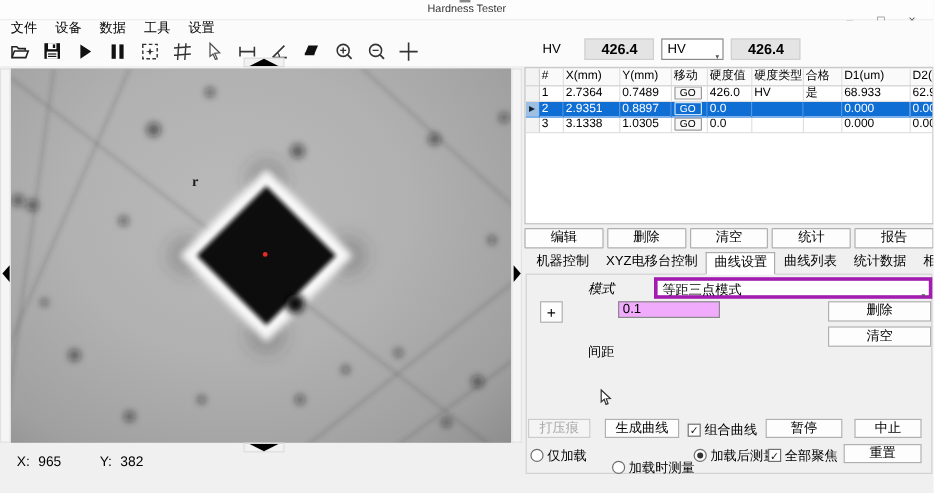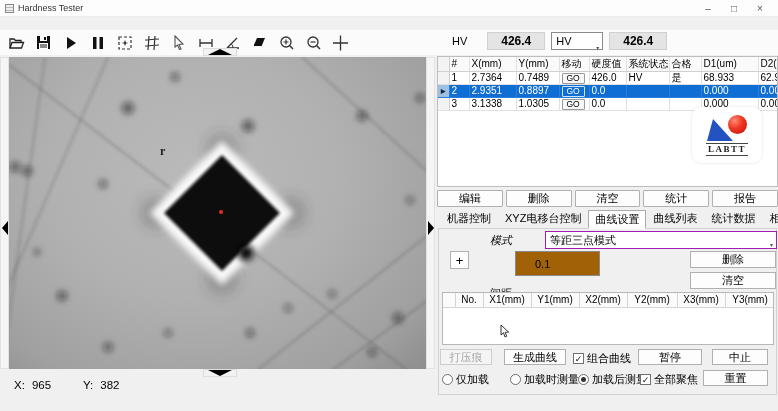--- a/index.html
+++ b/index.html
@@ -1,21 +1,21 @@
 <!DOCTYPE html>
 <html><head>
 <meta charset="utf-8">
 <style>
   * { box-sizing: border-box; margin: 0; padding: 0; }
   html,body { width:778px; height:411px; }
   body { font-family:"Liberation Sans", sans-serif; color:#000; }
   #app { position:relative; width:778px; height:411px; background:#f0f0f0; overflow:hidden; font-size:11px; }
 
   
-  .titlebar { position:absolute; left:0; top:0; width:778px; height:17px; background:#fdfdfd; display:flex; align-items:center; padding:0 5px; font-size:9px; color:#333; border-bottom:1px solid #ececec; }
+  .titlebar { position:absolute; left:0; top:0; width:778px; height:17px; background:#fdfdfd; display:flex; align-items:center; padding:0 5px; font-size:9px; color:#333; border-bottom:1px solid #ececec;flex-direction:column; }
   .app-icon { width:9px; height:9px; border:1px solid #888; margin-right:4px; background:linear-gradient(#bbb 1px,transparent 1px) 0 2px/9px 3px repeat-y #eee; }
   .win-controls { margin-left:auto; display:flex; gap:0; }
   .win-btn { width:26px; text-align:center; font-size:10px; color:#555; cursor:default; }
 
   
   .menubar { position:absolute; left:0; top:17px; width:778px; height:13px; background:#fbfbfb; display:flex; gap:13px; padding-left:8px; font-size:11px; align-items:center; }
   .menu-item { padding:0 1px; }
 
   
   .toolbar { position:absolute; left:0; top:30px; width:778px; height:25px; background:#fbfbfb; display:flex; align-items:center; gap:10px; padding-left:8px; }
@@ -53,25 +53,25 @@
 
   
   .tabbar { position:absolute; left:440px; top:210px; height:18px; display:flex; align-items:flex-end; font-size:11px; }
   .tab { padding:2px 6px 2px 6px; border:1px solid transparent; line-height:13px; white-space:nowrap; }
   .tab.active { background:#fff; border:1px solid #acacac; border-bottom:1px solid #fff; position:relative; top:1px; }
   .tabpage { position:absolute; left:438px; top:228px; width:339px; height:167px; border:1px solid #d2d2d2; background:#f0f0f0; }
 
   
   .mode-row { position:absolute; left:437px; top:231px; width:341px; height:18px; }
   .mode-label { position:absolute; left:53px; top:2px;font-style:italic; }
-  .mode-combo { position:absolute; left:108px; top:0; width:232px; height:18px; background:#fff; border:1px solid #a21caf; padding:1px 4px; line-height:14px; }
+  .mode-combo { position:absolute; left:108px; top:0; width:232px; height:18px; background:#fff; border:3px solid #a21caf; padding:1px 4px; line-height:14px; }
   .mode-combo .arrow { position:absolute; right:3px; top:6px; font-size:6px; color:#555; }
   .add-btn { position:absolute; left:450px; top:251px; width:19px; height:18px; background:#fdfdfd; border:1px solid #b0b0b0; font-size:13px; text-align:center; line-height:15px; }
   .spacing-label { position:absolute; left:490px; top:254px;margin-top:32px; }
-  .spacing-input { position:absolute; left:515px; top:251px; width:85px; height:25px; background:#a16207; border:1px solid #8a8a8a; padding:1px 19px; font-size:11px; line-height:13px; }
+  .spacing-input { position:absolute; left:515px; top:251px; width:85px; height:14px; background:#f0abfc; border:1px solid #8a8a8a; padding:1px 3px; font-size:11px; line-height:13px; }
   .side-btn { position:absolute; width:86px; height:17px; background:#fdfdfd; border:1px solid #b0b0b0; text-align:center; line-height:15px; font-size:11px; }
 
   
   .pts { position:absolute; left:442px; top:292px; width:332px; height:53px; background:#fff; border:1px solid #b8b8b8; overflow:hidden; }
   .pts table { border-collapse:collapse; table-layout:fixed; width:332px; font-size:10px; }
   .pts th { border:1px solid #d5d5d5; border-top:none; border-left:none; height:14px; line-height:14px; font-weight:normal; background:#fbfbfb; text-align:center; }
 
   
   .bc-btn { position:absolute; height:16px; background:#fdfdfd; border:1px solid #b0b0b0; font-size:11px; text-align:center; line-height:14px; }
   .bc-btn.disabled { color:#a6a6a6; background:#f4f4f4; border-color:#cccccc; }
@@ -106,20 +106,27 @@
   <div class="titlebar">
     <span class="app-icon"></span>
     <span>Hardness Tester</span>
     <span class="win-controls">
       <span class="win-btn">–</span>
       <span class="win-btn">□</span>
       <span class="win-btn">×</span>
     </span>
   </div>
 
+  <div class="menubar">
+    <span class="menu-item">文件</span>
+    <span class="menu-item">设备</span>
+    <span class="menu-item">数据</span>
+    <span class="menu-item">工具</span>
+    <span class="menu-item">设置</span>
+  </div>
 
   <div class="toolbar">
     <span class="tool">
       <svg width="16" height="16" viewBox="0 0 16 16">
           <path d="M1 13 L1 4 L5 4 L6.5 5.5 L12 5.5 L12 7" fill="none" stroke="#222" stroke-width="1.3"></path>
           <path d="M3 7.5 L14.5 7.5 L12.5 13 L1 13 Z" fill="none" stroke="#222" stroke-width="1.3"></path>
         </svg>
     </span>
     <span class="tool">
       <svg width="15" height="15" viewBox="0 0 15 15">
@@ -221,21 +228,21 @@
           <col style="width:21px">
       </colgroup>
       <thead>
         <tr>
           <th class="selcell"></th>
           <th>#</th>
           <th>X(mm)</th>
           <th>Y(mm)</th>
           <th>移动</th>
           <th>硬度值</th>
-          <th>系统状态</th>
+          <th>硬度类型</th>
           <th>合格</th>
           <th>D1(um)</th>
           <th>D2(</th>
         </tr>
       </thead>
       <tbody>
         <tr>
           <td class="selcell"></td>
           <td>1</td>
           <td>2.7364</td>
@@ -268,27 +275,20 @@
           <td>0.0</td>
           <td></td>
           <td></td>
           <td>0.000</td>
           <td>0.00</td>
         </tr>
       </tbody>
     </table>
   </div>
 
-  <div class="logo">
-    <span class="logo-art">
-      <span class="logo-tri"></span>
-        <span class="logo-ball"></span>
-    </span>
-    <span class="logo-text">LABTT</span>
-  </div>
 
   <div class="actions">
     <button class="btn">编辑</button>
     <button class="btn">删除</button>
     <button class="btn">清空</button>
     <button class="btn">统计</button>
     <button class="btn">报告</button>
   </div>
 
   <div class="tabpage"></div>
@@ -309,67 +309,41 @@
       <span>等距三点模式</span>
       <span class="arrow">▾</span>
     </span>
   </div>
   <button class="add-btn">+</button>
   <span class="spacing-label">间距</span>
   <input class="spacing-input" value="0.1" style="">
   <button class="side-btn" style="left:690px; top:251px;">删除</button>
   <button class="side-btn" style="left:690px; top:272px;">清空</button>
 
-  <div class="pts">
-    <table>
-      <colgroup>
-        <col style="width:12px">
-          <col style="width:28px">
-          <col style="width:48px">
-          <col style="width:48px">
-        <col style="width:48px">
-          <col style="width:50px">
-          <col style="width:48px">
-          <col style="width:50px">
-      </colgroup>
-      <thead>
-        <tr>
-          <th></th>
-          <th>No.</th>
-          <th>X1(mm)</th>
-          <th>Y1(mm)</th>
-          <th>X2(mm)</th>
-          <th>Y2(mm)</th>
-          <th>X3(mm)</th>
-          <th>Y3(mm)</th>
-        </tr>
-      </thead>
-    </table>
-  </div>
 
   <span class="cursor-arrow">
     <svg width="11" height="14" viewBox="0 0 11 14">
         <path d="M1 1 L1 11 L3.5 8.8 L5 13 L6.7 12.3 L5.2 8.3 L8.6 8.1 Z" fill="#fff" stroke="#333" stroke-width="1"></path>
       </svg>
   </span>
 
   <button class="bc-btn disabled" style="left:440px; top:349px; width:52px;">打压痕</button>
   <button class="bc-btn" style="left:504px; top:349px; width:62px;">生成曲线</button>
   <span class="checkline" style="left:573px; top:351px;">
     <span class="checkbox">✓</span>
     <span>组合曲线</span>
   </span>
   <button class="bc-btn" style="left:638px; top:349px; width:64px;">暂停</button>
   <button class="bc-btn" style="left:712px; top:349px; width:56px;">中止</button>
 
   <span class="checkline" style="left:442px; top:372px;">
     <span class="radio"></span>
     <span>仅加载</span>
   </span>
-  <span class="checkline" style="left:510px; top:372px;font-family:Liberation Mono, monospace;">
+  <span class="checkline" style="left:510px; top:382px;font-family:Liberation Mono, monospace;">
     <span class="radio"></span>
     <span>加载时测量</span>
   </span>
   <span class="checkline" style="left:578px; top:372px;">
     <span class="radio on"></span>
     <span>加载后测量</span>
   </span>
   <span class="checkline" style="left:640px; top:372px;">
     <span class="checkbox">✓</span>
     <span>全部聚焦</span>

